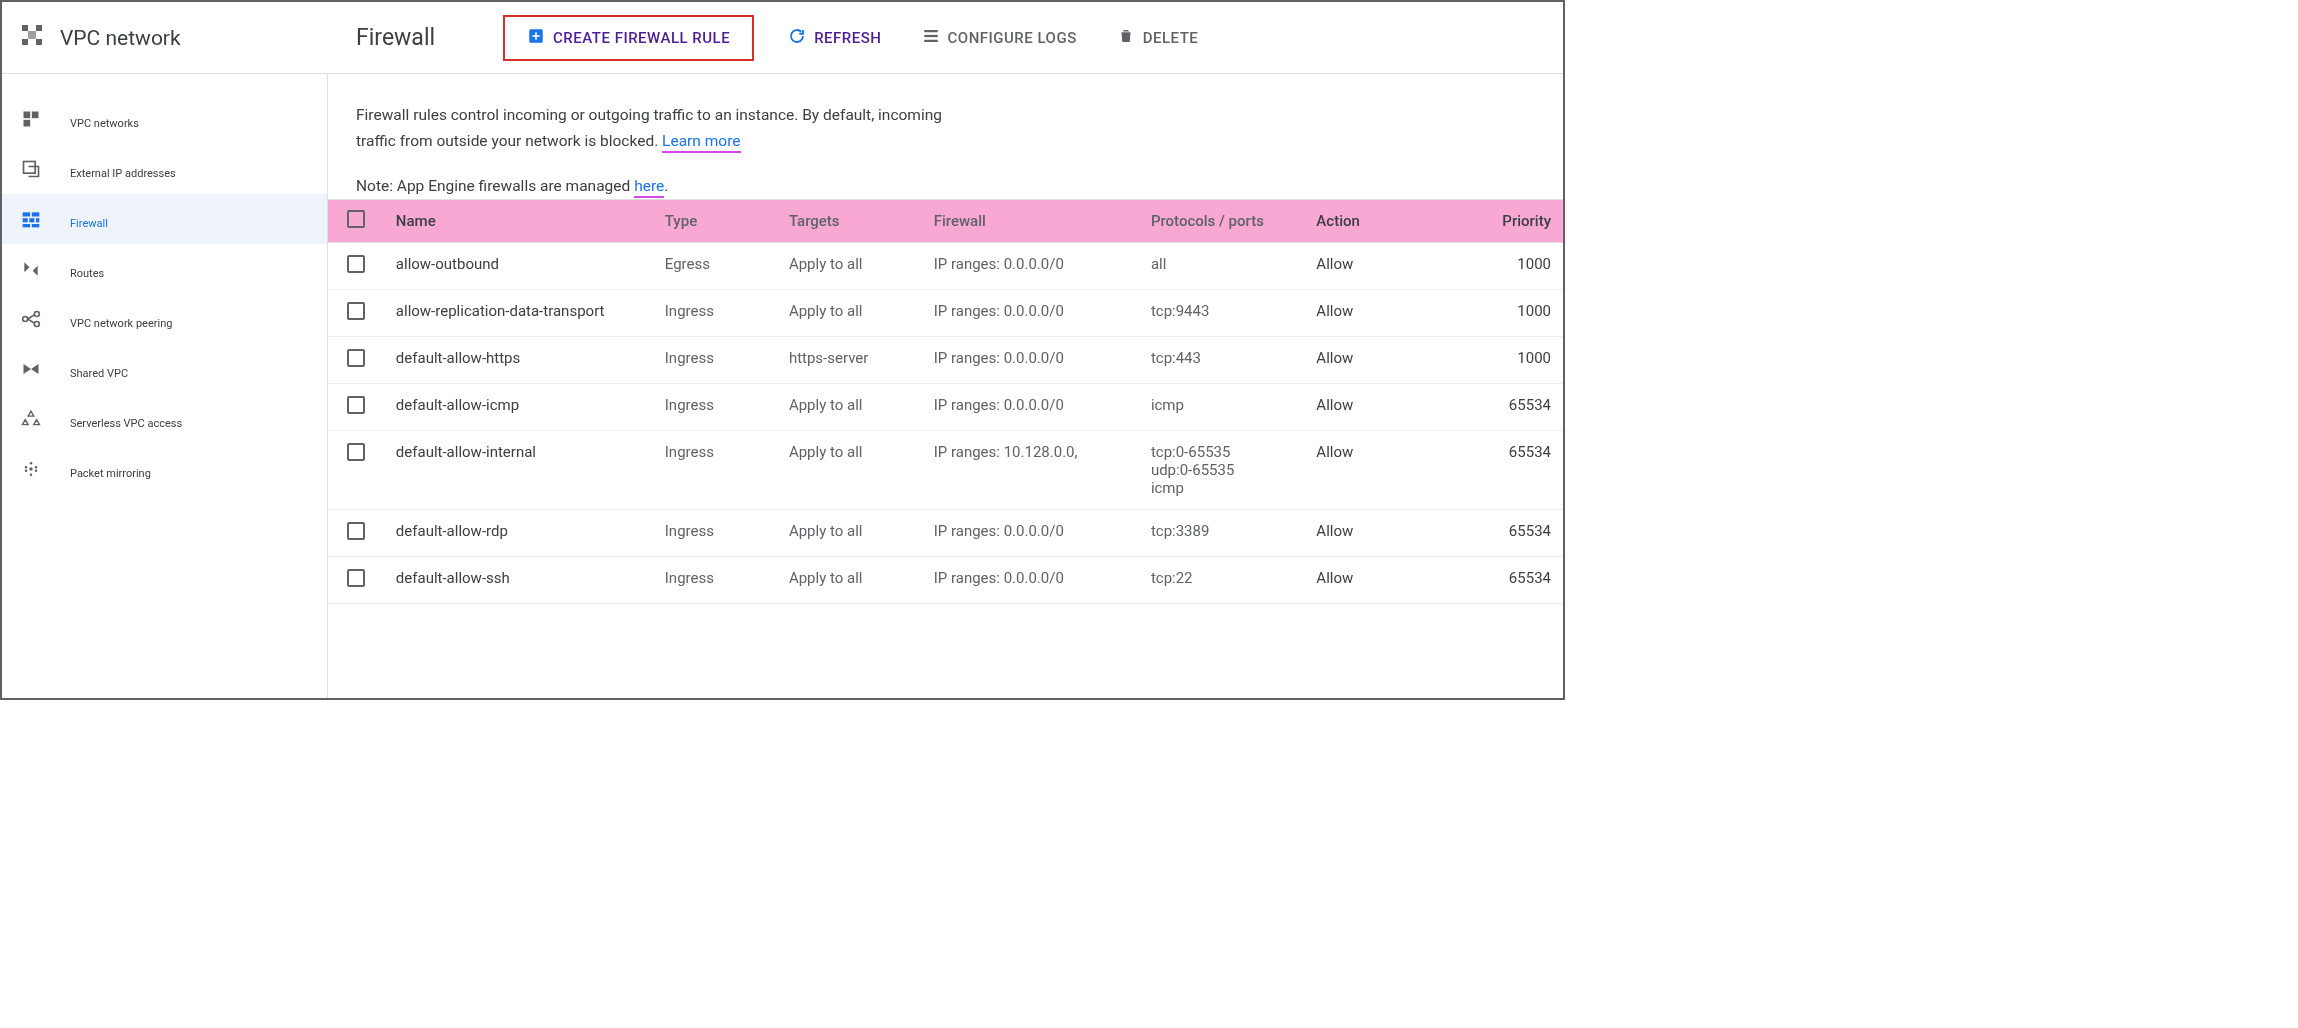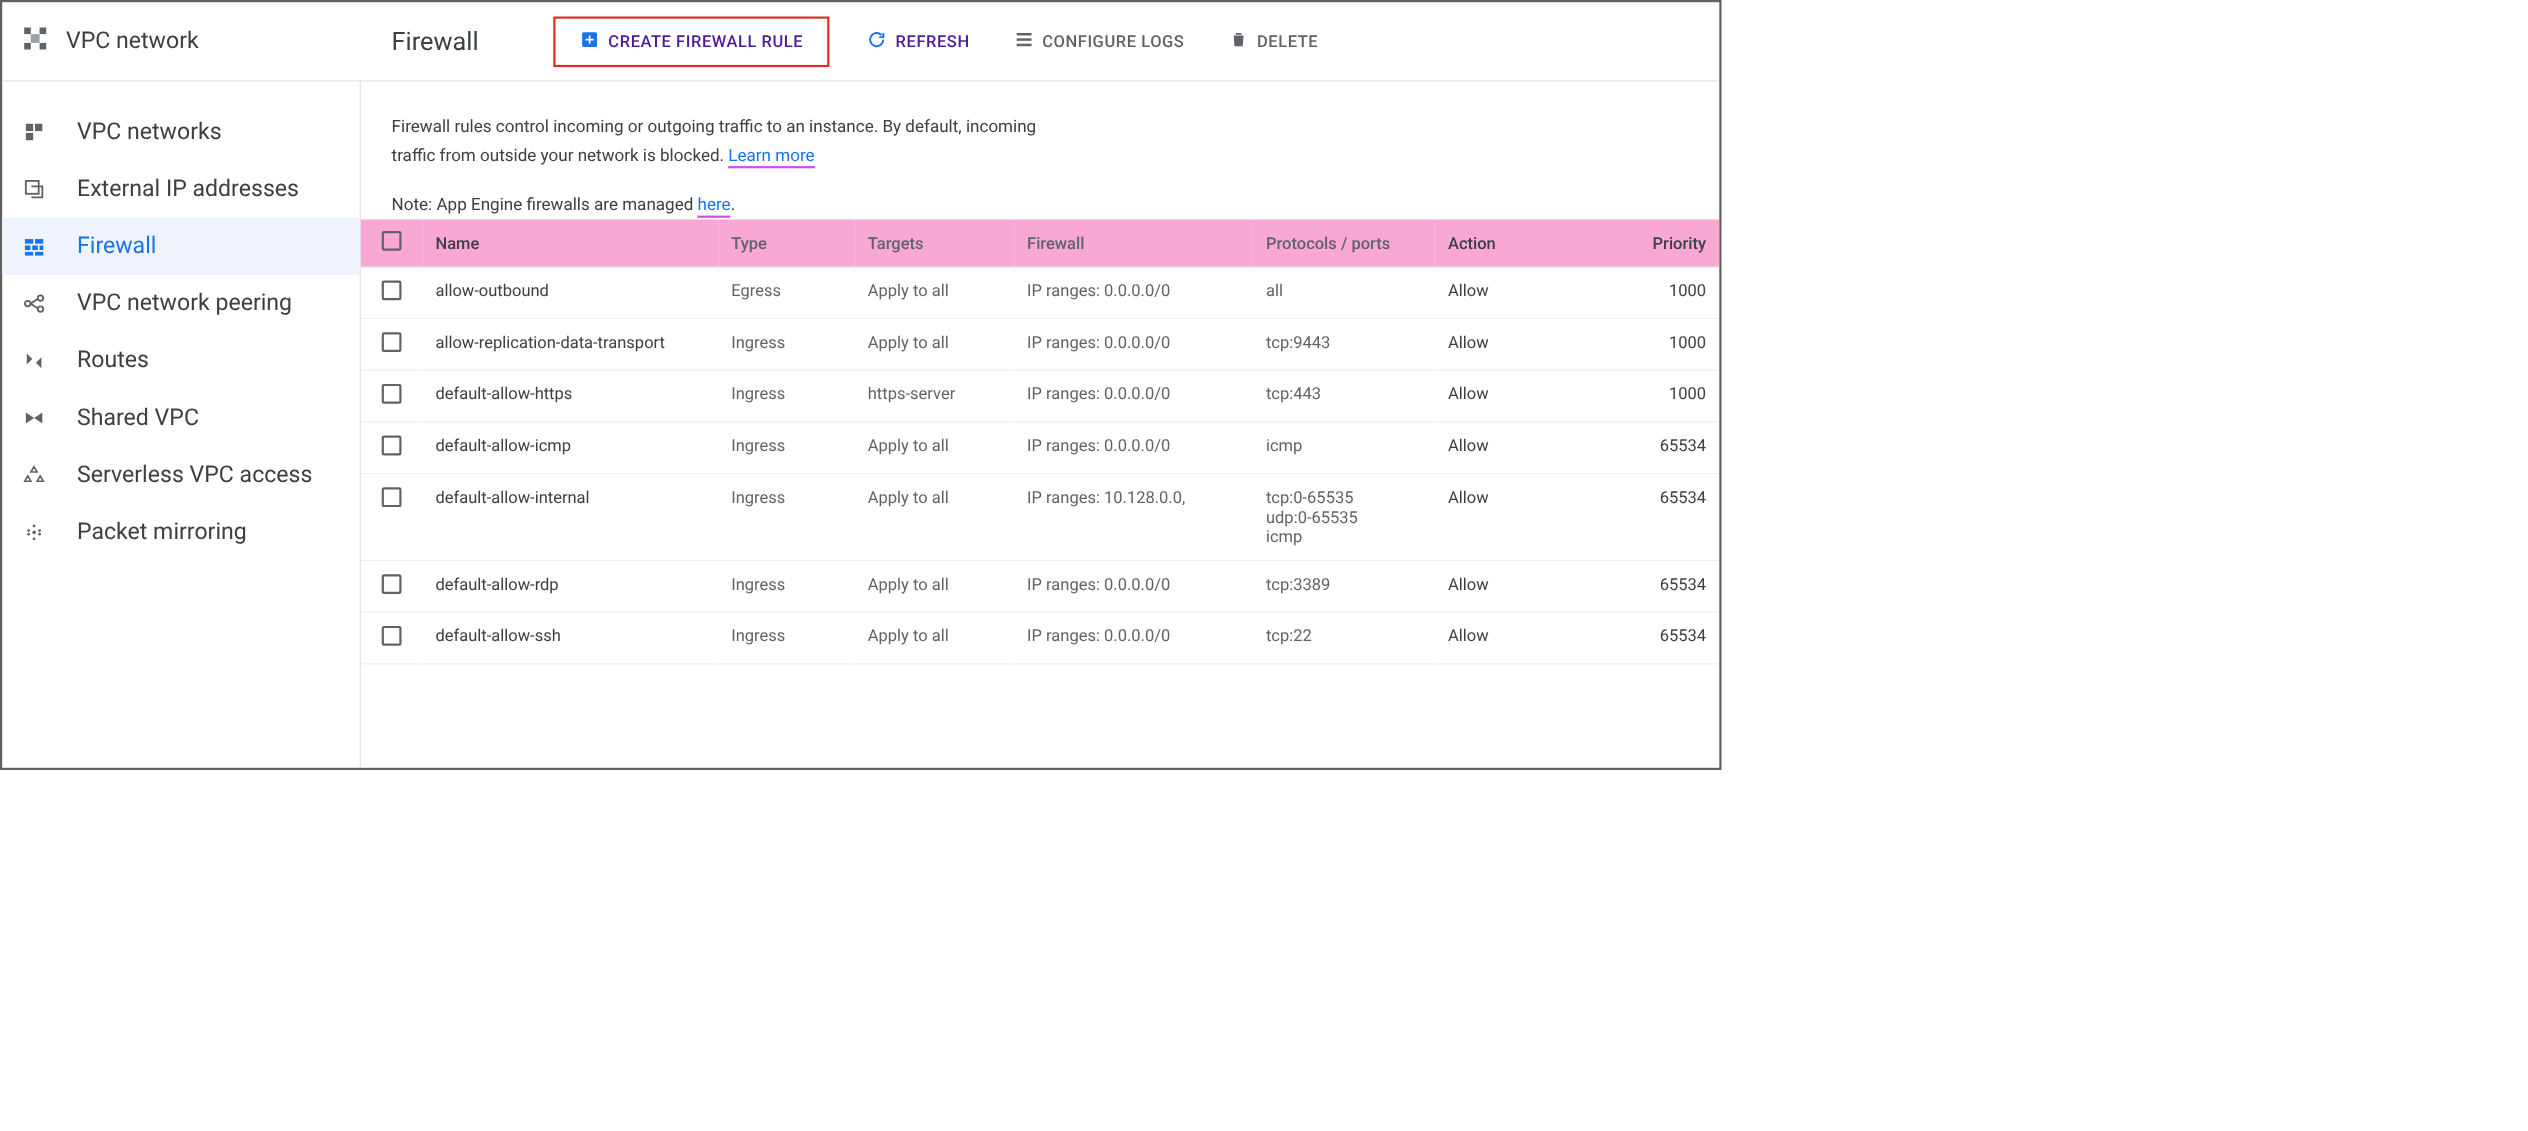--- a/index.html
+++ b/index.html
@@ -72,24 +72,24 @@
     flex: 1;
     min-height: 0;
   }
   .sidebar {
     width: 326px;
     border-right: 1px solid #e0e0e0;
     padding-top: 20px;
   }
   .nav-item {
     display: flex;
-    align-items: center;
+    align-items: flex-end;
     gap: 28px;
     padding: 14px 18px;
-    font-size: 21px;
+    font-size: 11px;
     color: #3c4043;
     cursor: pointer;
   }
   .nav-item.active {
     background: #eef3fc;
     color: #1a73e8;
   }
   .nav-item .nav-icon {
     width: 22px;
     height: 22px;
@@ -267,36 +267,36 @@
               <rect x="10" y="11" width="6" height="5"></rect>
               <rect x="18" y="11" width="4" height="5"></rect>
               <rect x="2" y="18" width="9" height="4"></rect>
               <rect x="13" y="18" width="9" height="4"></rect>
             </svg>
           </span>
         <span>Firewall</span>
       </div>
       <div class="nav-item">
         <span class="nav-icon">
+            <svg width="20" height="20" viewBox="0 0 24 24" fill="currentColor">
+              <path d="M4 4l6 6-6 6V4zm16 16l-6-6 6-6v12z"></path>
+            </svg>
+          </span>
+        <span>Routes</span>
+      </div>
+      <div class="nav-item">
+        <span class="nav-icon">
             <svg width="20" height="20" viewBox="0 0 24 24" fill="none" stroke="currentColor" stroke-width="2">
               <circle cx="5" cy="12" r="3"></circle>
               <circle cx="19" cy="6" r="3"></circle>
               <circle cx="19" cy="18" r="3"></circle>
               <path d="M8 12l8-5M8 12l8 5"></path>
             </svg>
           </span>
         <span>VPC network peering</span>
-      </div>
-      <div class="nav-item">
-        <span class="nav-icon">
-            <svg width="20" height="20" viewBox="0 0 24 24" fill="currentColor">
-              <path d="M4 4l6 6-6 6V4zm16 16l-6-6 6-6v12z"></path>
-            </svg>
-          </span>
-        <span>Routes</span>
       </div>
       <div class="nav-item">
         <span class="nav-icon">
             <svg width="20" height="20" viewBox="0 0 24 24" fill="currentColor">
               <path d="M3 6l9 6-9 6V6zm18 0l-9 6 9 6V6z"></path>
             </svg>
           </span>
         <span>Shared VPC</span>
       </div>
       <div class="nav-item">

